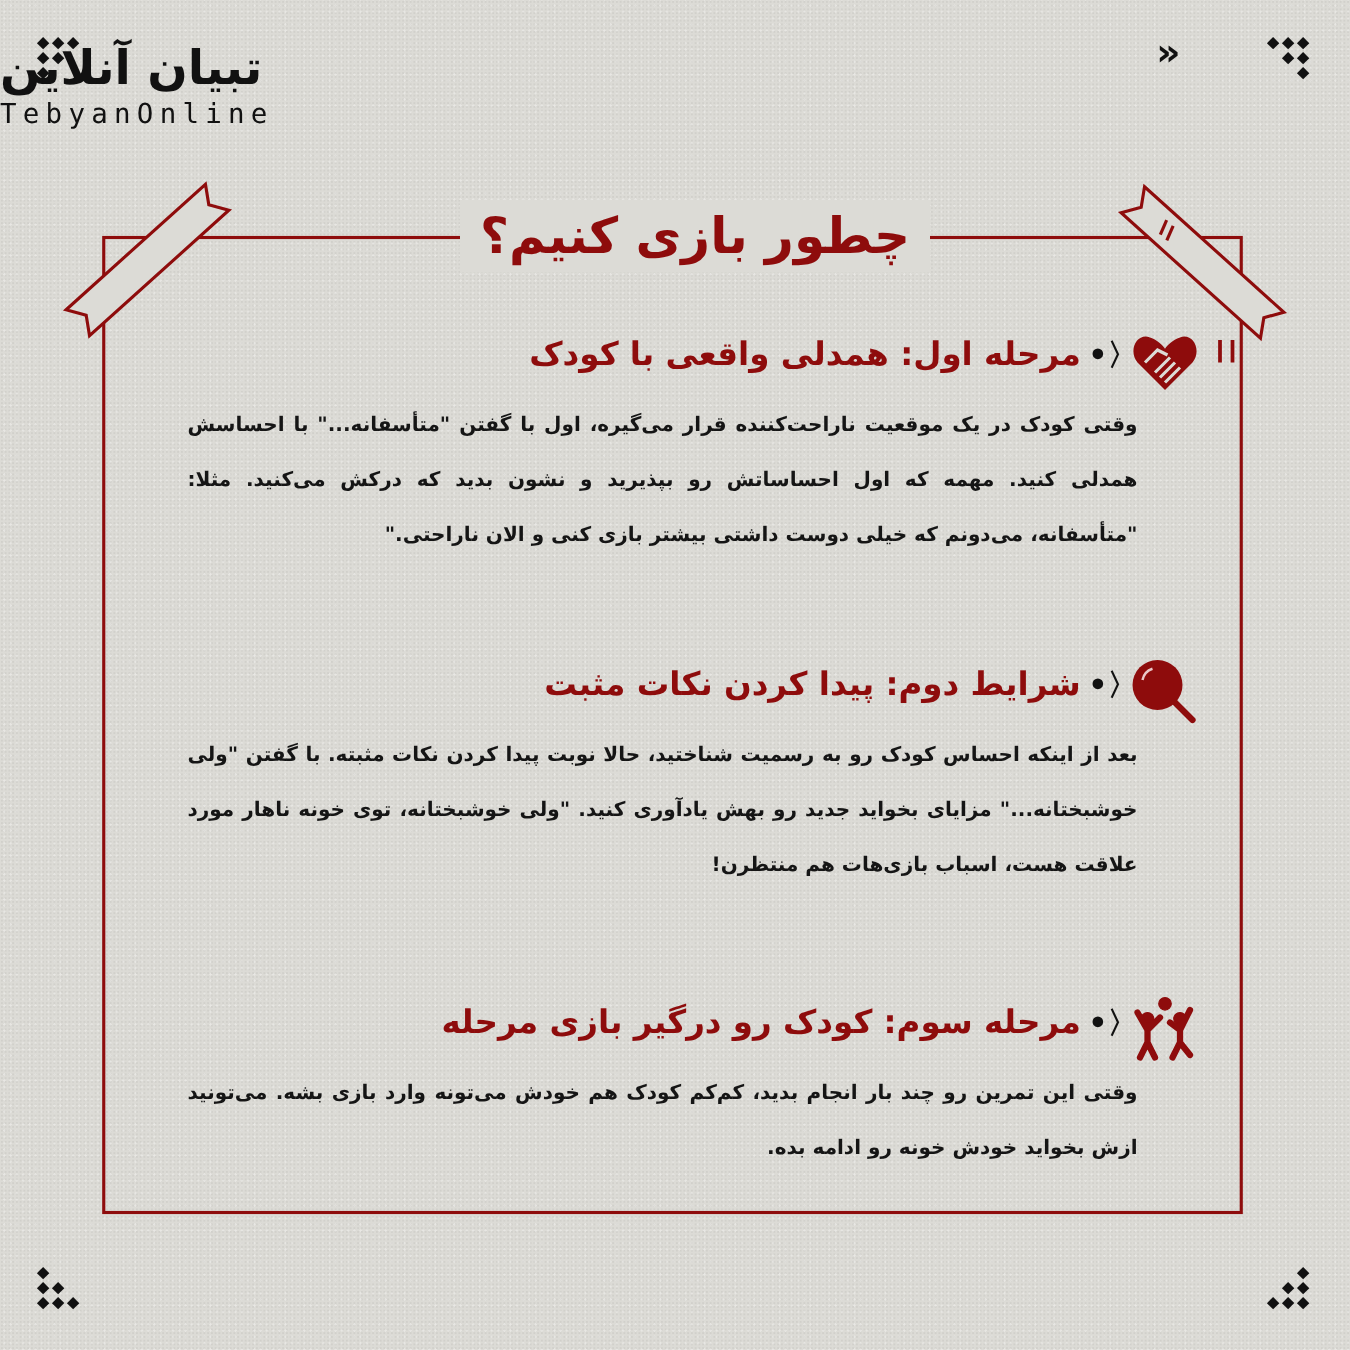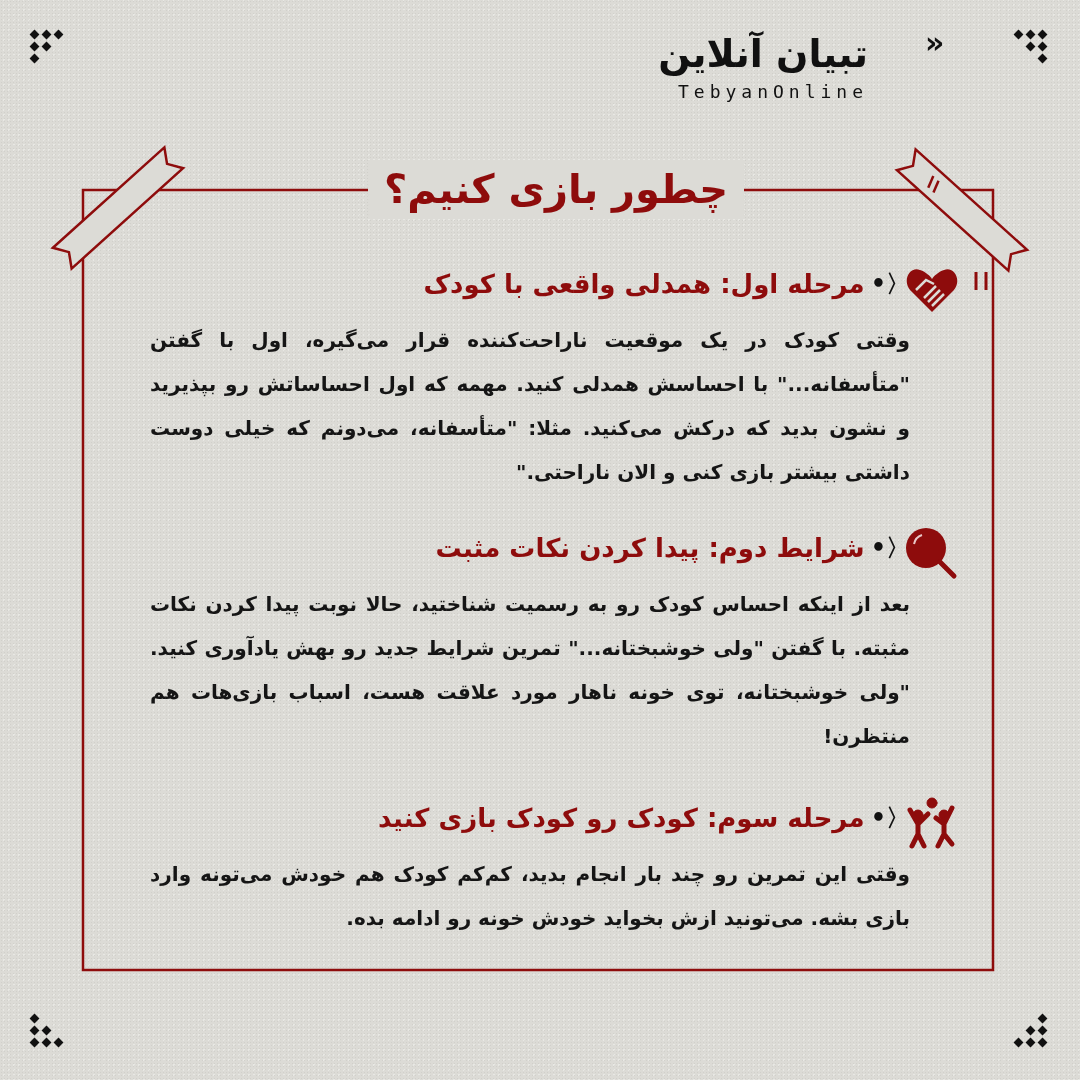--- a/index.html
+++ b/index.html
@@ -7,31 +7,31 @@
       width:1080px; height:1080px; overflow:hidden; position:relative;
       background:#dcdbd6;
       background-image:
         radial-gradient(rgba(0,0,0,0.05) 1px, transparent 1px),
         radial-gradient(rgba(255,255,255,0.35) 1px, transparent 1px);
       background-size:3px 3px, 5px 5px;
       background-position:0 0, 1px 2px;
       font-family:"DejaVu Sans", sans-serif;
     }
     .abs { position:absolute; }
-    .logo { left:0; width:868px; top:32px; text-align:right; }
+    .logo { left:0; width:868px; top:32px; text-align:left; }
     .logo-fa { font-size:38px; font-weight:bold; color:#111; line-height:44px; letter-spacing:-1px; }
-    .logo-en { font-family:"DejaVu Sans Mono", monospace; font-size:18px; letter-spacing:5px; color:#111; line-height:28px; margin-top:2px;margin-left:36px; }
+    .logo-en { font-family:"DejaVu Sans Mono", monospace; font-size:22px; letter-spacing:5px; color:#111; line-height:28px; margin-top:2px; }
     .frame-svg { left:0; top:0; }
     .title { left:16px; width:1080px; top:160px; text-align:center; }
     .title span { display:inline-block; background:#dcdbd6; padding:0 16px; font-size:40px; font-weight:bold; color:#8e0c0c; line-height:58px; }
     .section { right:170px; width:760px; direction:rtl; }
     .heading { display:flex; align-items:center; direction:rtl; gap:6px; height:40px; }
     .heading .bullet { font-size:24px; color:#111; font-weight:bold; }
     .heading .txt { font-size:26px; font-weight:bold; color:#8e0c0c; white-space:nowrap; }
-    .body-text { font-size:20px; color:#151515; line-height:44px; text-align:justify; margin-top:14px; font-weight:bold; }
+    .body-text { font-size:16px; color:#151515; line-height:44px; text-align:justify; margin-top:14px; font-weight:bold; }
     .icon { right:120px; width:56px; height:56px; }
     .corner { width:40px; height:40px; }
   </style>
 </head>
 <body>
 
 <svg class="abs corner" style="left:28px;top:28px" viewBox="0 0 40 40">
   <g fill="#111">
       <rect x="3" y="3" width="7" height="7" transform="rotate(45 6.5 6.5)"></rect>
       <rect x="15" y="3" width="7" height="7" transform="rotate(45 18.5 6.5)"></rect>
@@ -125,22 +125,22 @@
     <span class="txt">مرحله اول: همدلی واقعی با کودک</span>
   </div>
   <div class="body-text">وقتی کودک در یک موقعیت ناراحت‌کننده قرار می‌گیره، اول با گفتن "متأسفانه..." با احساسش همدلی کنید. مهمه که اول احساساتش رو بپذیرید و نشون بدید که درکش می‌کنید. مثلا: "متأسفانه، می‌دونم که خیلی دوست داشتی بیشتر بازی کنی و الان ناراحتی."</div>
 </div>
 
 <div class="abs section" style="top:528px">
   <div class="heading">
     <span class="bullet">〈•</span>
     <span class="txt">شرایط دوم: پیدا کردن نکات مثبت</span>
   </div>
-  <div class="body-text">بعد از اینکه احساس کودک رو به رسمیت شناختید، حالا نوبت پیدا کردن نکات مثبته. با گفتن "ولی خوشبختانه..." تمرین شرایط جدید رو بهش یادآوری کنید. "ولی خوشبختانه، توی خونه ناهار مورد علاقت هست، اسباب بازی‌هات هم منتظرن!</div>
+  <div class="body-text">بعد از اینکه احساس کودک رو به رسمیت شناختید، حالا نوبت پیدا کردن نکات مثبته. با گفتن "ولی خوشبختانه..." مزایای بخواید جدید رو بهش یادآوری کنید. "ولی خوشبختانه، توی خونه ناهار مورد علاقت هست، اسباب بازی‌هات هم منتظرن!</div>
 </div>
 
 <div class="abs section" style="top:798px">
   <div class="heading">
     <span class="bullet">〈•</span>
-    <span class="txt">مرحله سوم: کودک رو کودک بازی کنید</span>
+    <span class="txt">مرحله سوم: کودک رو درگیر بازی مرحله</span>
   </div>
   <div class="body-text">وقتی این تمرین رو چند بار انجام بدید، کم‌کم کودک هم خودش می‌تونه وارد بازی بشه. می‌تونید ازش بخواید خودش خونه رو ادامه بده.</div>
 </div>
 
 </body></html>

